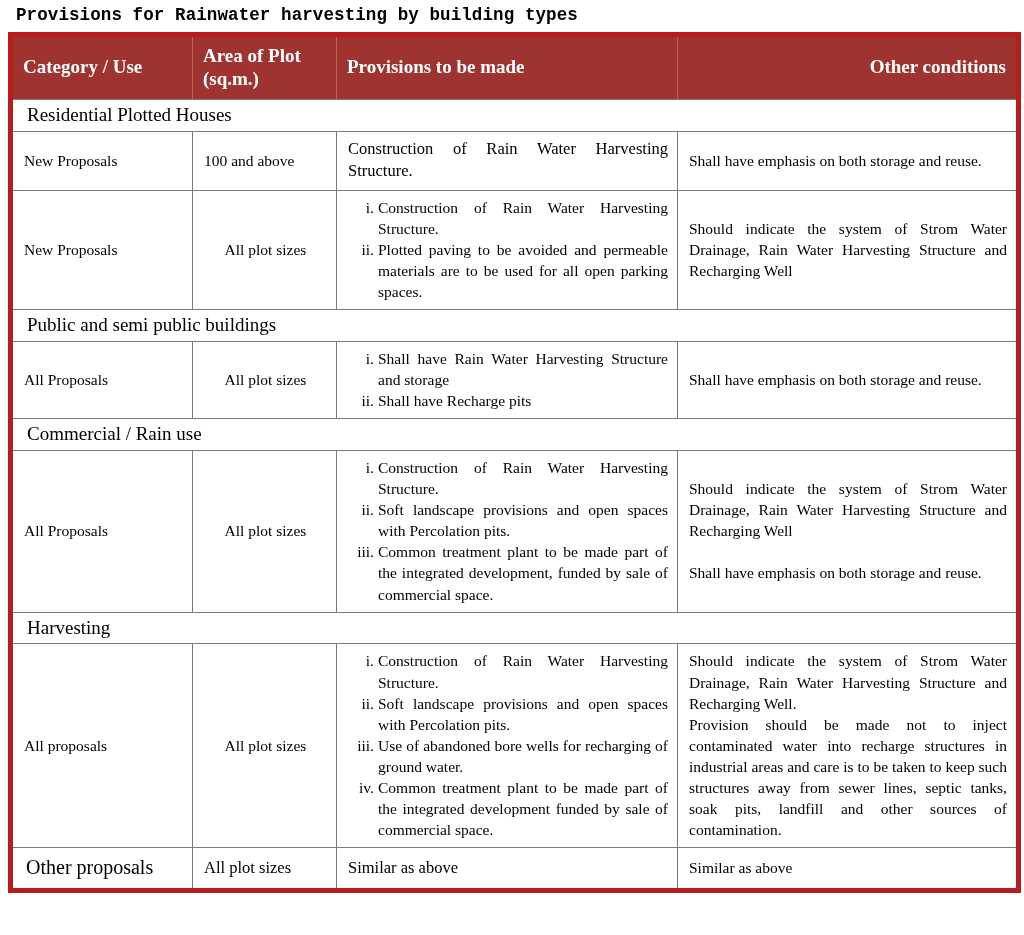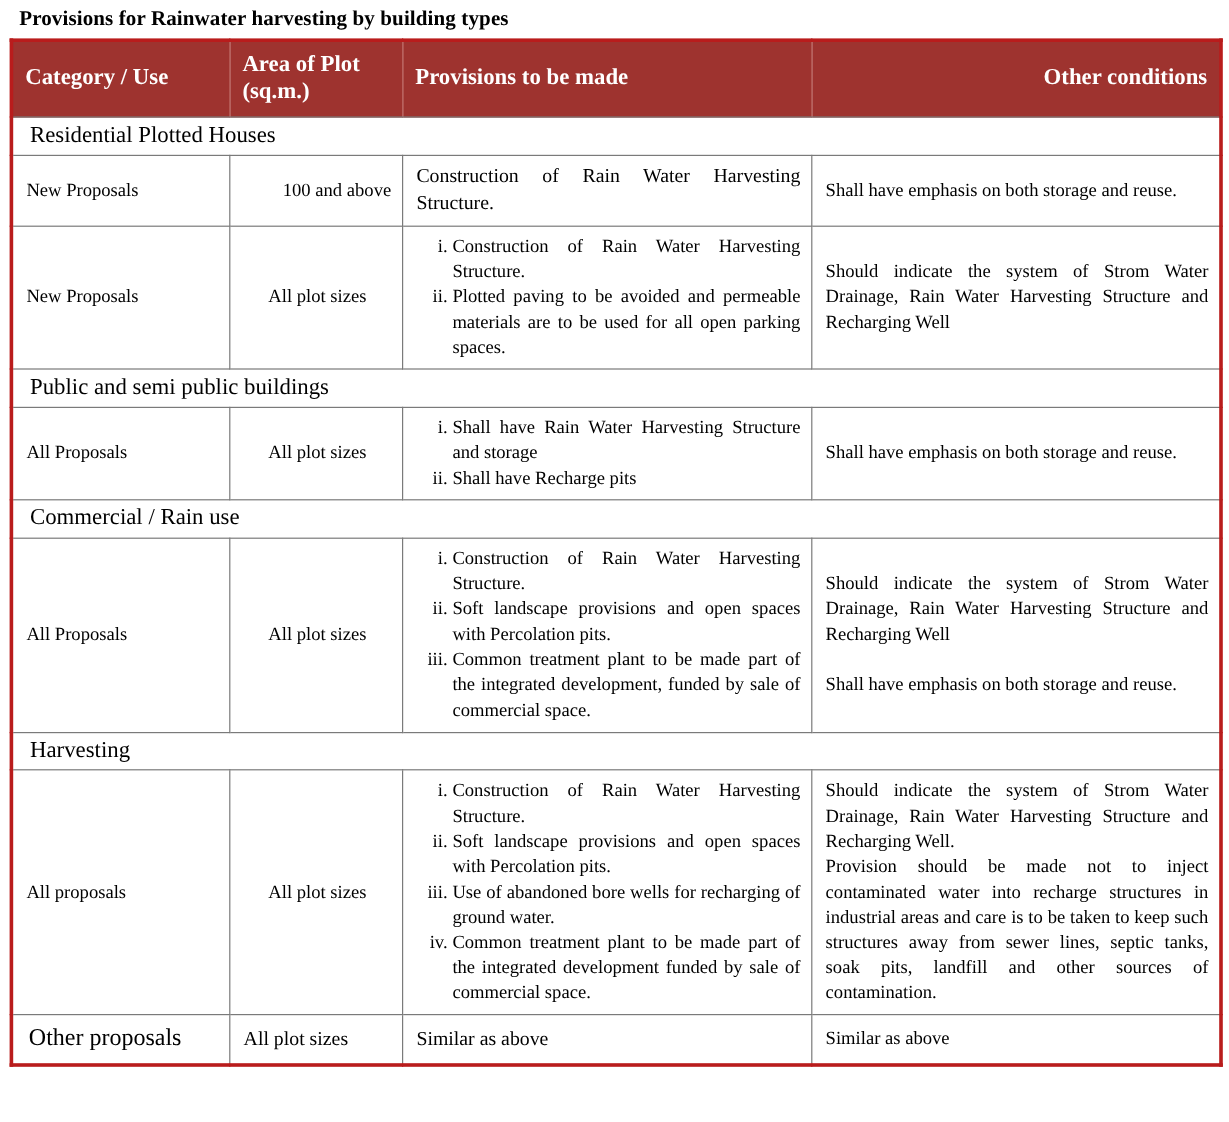--- a/index.html
+++ b/index.html
@@ -17,34 +17,34 @@
 
   .page {
     position: relative;
     width: 1024px;
     height: 935px;
     box-sizing: border-box;
     padding: 0;
   }
 
   .doc-title {
-    font-family: Liberation Serif, serif;
+    font-family: Liberation Mono, monospace;
     font-weight: bold;
     font-size: 17.5px;
     line-height: 1.1;
     padding: 6px 0 7px 16px;
     letter-spacing: 0.1px;
   }
 
   table.prov {
     border-collapse: collapse;
     table-layout: fixed;
     width: 1008px;
     margin-left: 8px;
-    border: 3px solid #b91c1c;
+    border: 5px solid #b91c1c;
   }
 
   table.prov col.c1 { width: 182px; }
   table.prov col.c2 { width: 144px; }
   table.prov col.c3 { width: 341px; }
   table.prov col.c4 { width: 341px; }
 
   thead th {
     background: #9e332f;
     color: #ffffff;
@@ -150,21 +150,21 @@
       </tr>
     </thead>
 
     <tbody>
 
       <tr class="section-row">
         <td colspan="4">Residential Plotted Houses</td>
       </tr>
       <tr>
         <td class="cat">New Proposals</td>
-        <td class="area" style="text-align:right;">100 and above</td>
+        <td class="area" style="text-align:left;">100 and above</td>
         <td class="prov plain-prov">Construction of Rain Water Harvesting Structure.</td>
         <td class="cond">Shall have emphasis on both storage and reuse.</td>
       </tr>
 
       <tr>
         <td class="cat">New Proposals</td>
         <td class="area" style="text-align:center;">All plot sizes</td>
         <td class="prov topal">
           <ol class="rlist">
             <li>

